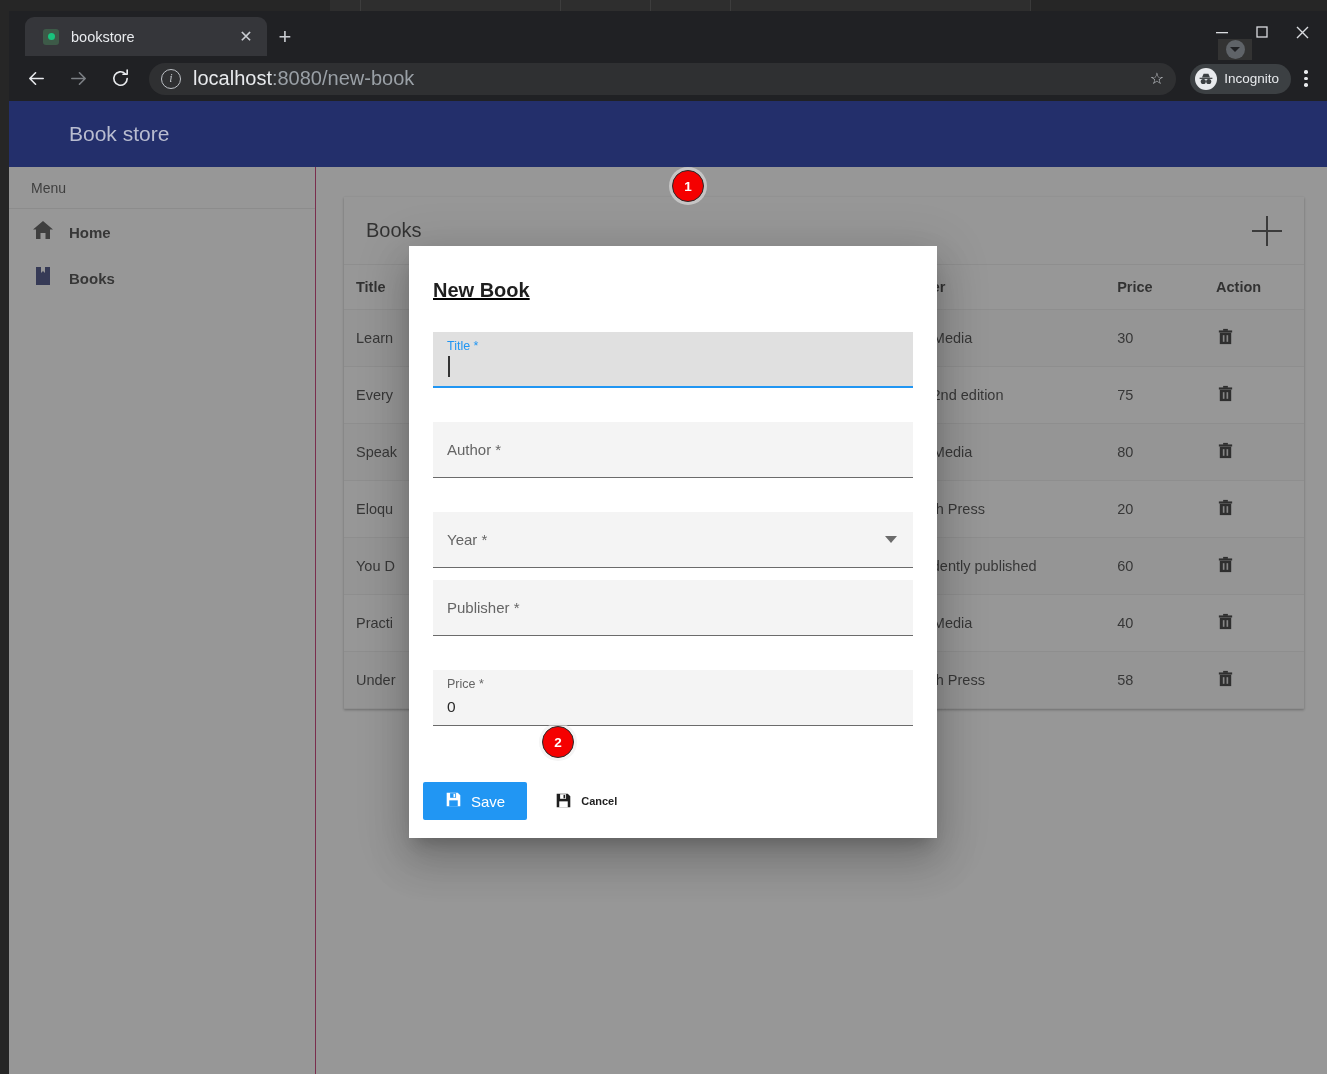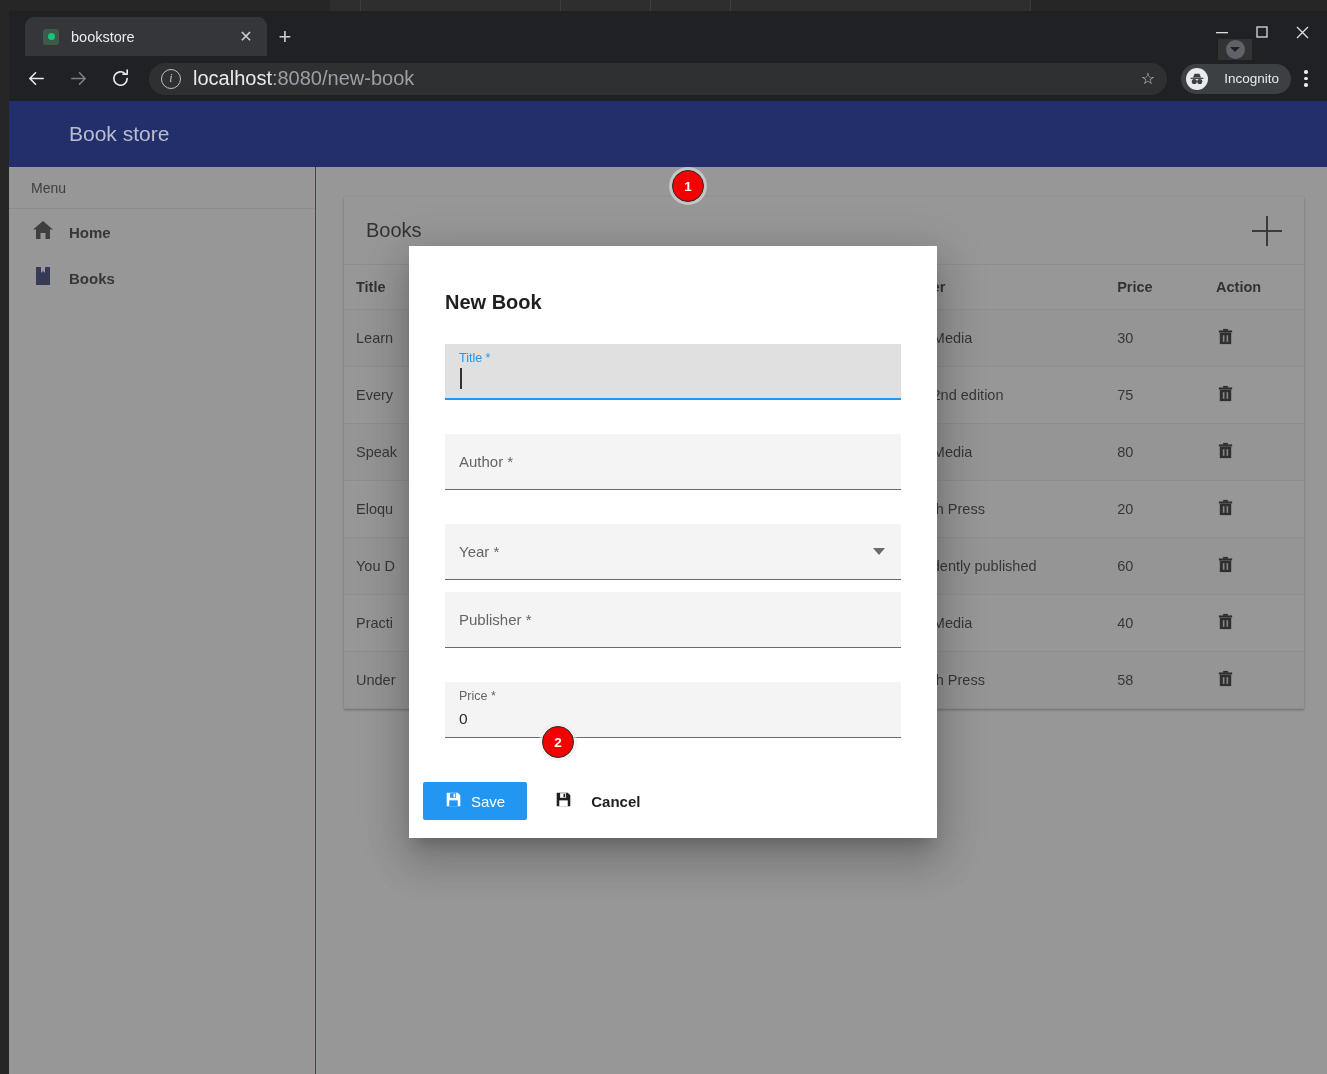--- a/index.html
+++ b/index.html
@@ -120,21 +120,21 @@
     font-size: 12px; font-style: italic; font-family: "Liberation Serif", serif;
     display: flex; align-items: center; justify-content: center;
     margin-right: 12px; flex: none;
   }
   .omni-url {
     font-size: 20px; color: #9aa0a6; white-space: nowrap;
   }
   .omni-url b { color: #e8eaed; font-weight: normal; }
   .omni-star { margin-left: auto; color: #c9ccd1; font-size: 16px; cursor: pointer; }
   .incognito-chip {
-    display: flex; align-items: center; gap: 16px;
+    display: flex; align-items: center; gap: 7px;
     height: 30px; border-radius: 15px; padding: 0 12px 0 5px;
     background: #3c4043; margin-left: 6px; cursor: pointer;
   }
   .incog-face {
     width: 22px; height: 22px; border-radius: 50%;
     background: #e8eaed; display: flex; align-items: center; justify-content: center;
   }
   .incognito-chip span { color: #e8eaed; font-size: 13.5px; }
   .kebab {
     width: 30px; height: 36px; display: flex; flex-direction: column;
@@ -229,22 +229,23 @@
     background: rgba(66,66,66,.55);
     z-index: 10;
   }
 
   
   #modal {
     position: absolute; left: 400px; top: 145px;
     width: 528px; height: 592px;
     background: #fff; z-index: 20;
     box-shadow: 0 11px 15px -7px rgba(0,0,0,.2), 0 24px 38px 3px rgba(0,0,0,.14), 0 9px 46px 8px rgba(0,0,0,.12);
-    padding: 36px;
+    padding: 24px;
     box-sizing: border-box;
+    text-decoration: underline;
   }
   .modal-title {
     font-size: 20px; font-weight: bold; color: #1f1f1f;
     margin: 9px 0 0 0;
   }
   .field {
     margin-top: 22px; position: relative;
     background: #f4f4f4;
     height: 56px; box-sizing: border-box;
     border-bottom: 1px solid #6b6b6b;
@@ -286,23 +287,23 @@
   }
   .btn-save {
     background: #2196f3; color: #fff;
     border: none; height: 38px; padding: 0 22px;
     font-size: 15px; font-family: "Liberation Sans", sans-serif;
     display: flex; align-items: center; gap: 9px;
     cursor: pointer; border-radius: 2px;
   }
   .btn-cancel {
     background: transparent; border: none;
-    font-size: 15px; font-weight: bold; color: #1f1f1f;
+    font-size: 11px; font-weight: bold; color: #1f1f1f;
     font-family: "Liberation Sans", sans-serif;
-    display: flex; align-items: center; gap: 19px;
+    display: flex; align-items: center; gap: 9px;
     cursor: pointer; padding: 0 6px; height: 38px;
   }
 
   
   .badge {
     position: absolute; z-index: 40;
     width: 30px; height: 30px; border-radius: 50%;
     background: #f50000; border: 1.5px solid #2a2a2a;
     box-shadow: 0 0 0 3px rgba(235,235,235,.55);
     color: #fff; font-size: 13.5px; font-weight: bold;

